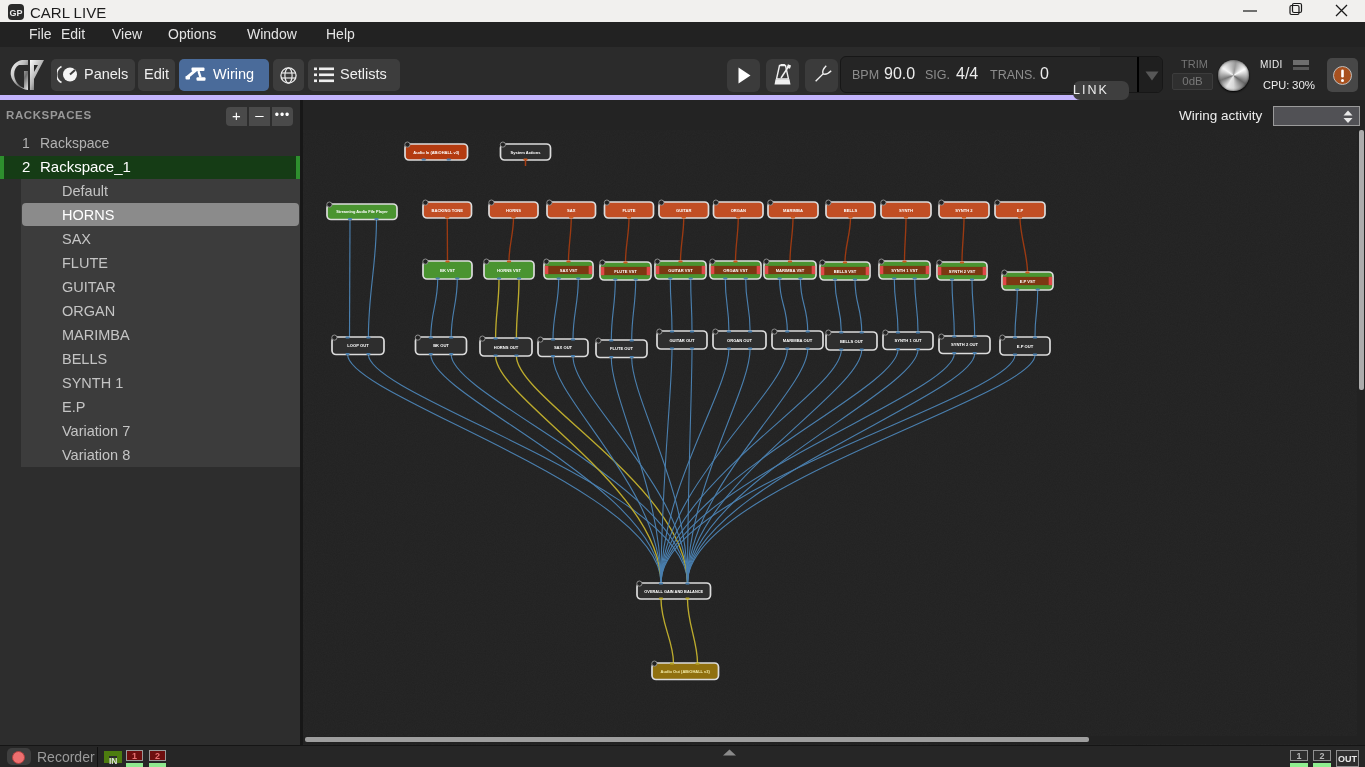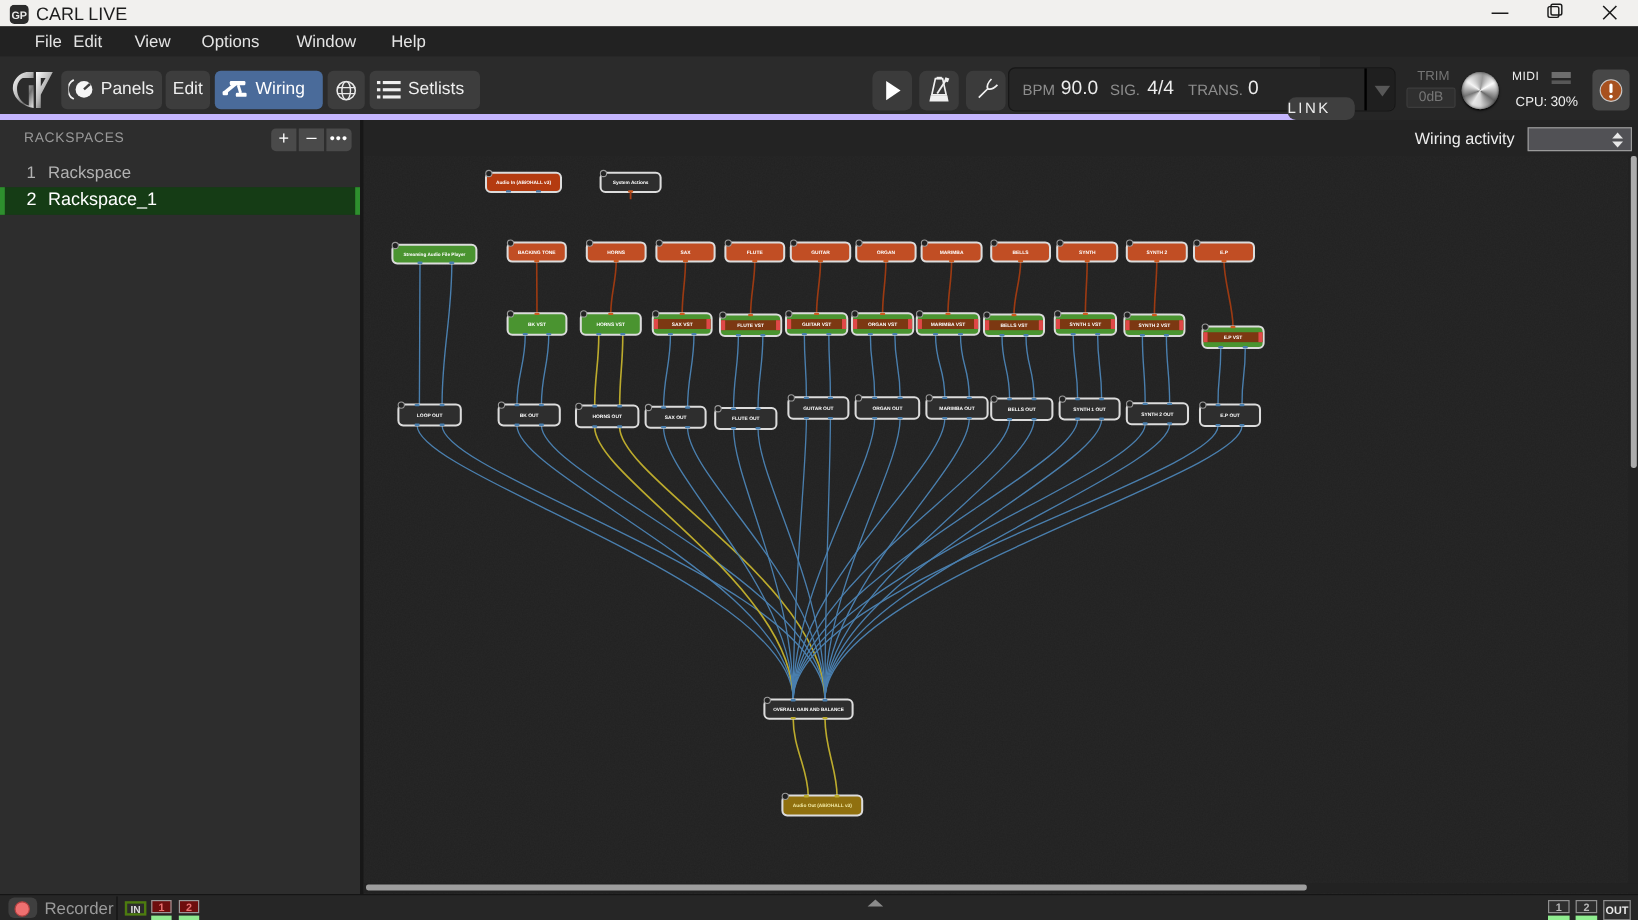--- a/index.html
+++ b/index.html
@@ -128,31 +128,46 @@
   <div class="abs" style="left:1292px;top:31.5px;font-size:11.5px;color:#ededed;">30%</div>
   <div class="abs" style="left:1327px;top:11px;width:31px;height:34px;background:#474747;border-radius:5px;"></div>
   <svg class="abs" style="left:1332px;top:18px" width="21" height="21">
     <circle cx="10.5" cy="10.5" r="9.0" fill="#a8511f" stroke="#c8c8c8" stroke-width="0.9"></circle>
     <rect x="9.2" y="4.5" width="2.6" height="8" rx="1.3" fill="#fff"></rect>
     <circle cx="10.5" cy="15.5" r="1.5" fill="#fff"></circle>
   </svg>
 </div>
 
 <div class="abs" style="left:0;top:100px;width:300px;height:645px;background:#2d2d2d;">
-  <div class="abs" style="left:20px;top:9px;font-size:11.5px;font-weight:normal;letter-spacing:0.6px;color:#989898;">RACKSPACES</div>
+  <div class="abs" style="left:6px;top:9px;font-size:11.5px;font-weight:bold;letter-spacing:0.6px;color:#989898;">RACKSPACES</div>
   <div class="abs" style="left:226px;top:7px;width:21px;height:19px;background:#4a4a4a;border-radius:4px 0 0 4px;color:#fff;text-align:center;font-size:15px;line-height:18px;">+</div>
   <div class="abs" style="left:249px;top:7px;width:21px;height:19px;background:#4a4a4a;color:#fff;text-align:center;font-size:15px;line-height:16px;">–</div>
   <div class="abs" style="left:272px;top:7px;width:21px;height:19px;background:#4a4a4a;border-radius:0 4px 4px 0;color:#fff;text-align:center;font-size:12px;line-height:16px;letter-spacing:1px;">•••</div>
   <div class="abs" style="left:0;top:32px;width:300px;height:24px;">
       <span class="abs" style="left:22px;top:3px;font-size:14px;color:#b2b2b2;">1</span>
       <span class="abs" style="left:40px;top:3px;font-size:14px;color:#b2b2b2;">Rackspace</span>
     </div>
   <div class="abs" style="left:0;top:56px;width:300px;height:23px;background:#153c15;border-left:4px solid #2e8f2e;border-right:4px solid #2e8f2e;">
     <span class="abs" style="left:18px;top:2px;font-size:15px;color:#fff;">2</span>
       <span class="abs" style="left:36px;top:2px;font-size:15px;color:#fff;">Rackspace_1</span>
+  </div>
+  <div class="abs" style="left:21px;top:79px;width:279px;height:288px;background:#3c3c3c;">
+    <div style="position:absolute;left:41px;top:4px;font-size:14.5px;color:#c4c4c4;">Default</div>
+      <div style="position:absolute;left:1px;top:24px;width:277px;height:23px;background:#8b8b8b;border-radius:4px;"></div>
+      <div style="position:absolute;left:41px;top:28px;font-size:14.5px;color:#ffffff;">HORNS</div>
+      <div style="position:absolute;left:41px;top:52px;font-size:14.5px;color:#c4c4c4;">SAX</div>
+      <div style="position:absolute;left:41px;top:76px;font-size:14.5px;color:#c4c4c4;">FLUTE</div>
+      <div style="position:absolute;left:41px;top:100px;font-size:14.5px;color:#c4c4c4;">GUITAR</div>
+      <div style="position:absolute;left:41px;top:124px;font-size:14.5px;color:#c4c4c4;">ORGAN</div>
+      <div style="position:absolute;left:41px;top:148px;font-size:14.5px;color:#c4c4c4;">MARIMBA</div>
+      <div style="position:absolute;left:41px;top:172px;font-size:14.5px;color:#c4c4c4;">BELLS</div>
+      <div style="position:absolute;left:41px;top:196px;font-size:14.5px;color:#c4c4c4;">SYNTH 1</div>
+      <div style="position:absolute;left:41px;top:220px;font-size:14.5px;color:#c4c4c4;">E.P</div>
+      <div style="position:absolute;left:41px;top:244px;font-size:14.5px;color:#c4c4c4;">Variation 7</div>
+      <div style="position:absolute;left:41px;top:268px;font-size:14.5px;color:#c4c4c4;">Variation 8</div>
   </div>
 </div>
 <div class="abs" style="left:300px;top:100px;width:3px;height:645px;background:#171717;"></div>
 
 <div class="abs" style="left:303px;top:100px;width:1062px;height:30px;background:#232323;">
   <div class="abs" style="left:876px;top:8px;font-size:13.5px;color:#eee;">Wiring activity</div>
   <div class="abs" style="left:970px;top:6px;width:87px;height:20px;background:#515155;border:1px solid #9a9a9a;">
     <span class="abs" style="left:7px;top:1px;font-size:13.5px;color:#f0f0f0;margin-top:44px;">Meters</span>
     <svg class="abs" style="left:68px;top:3px" width="12" height="14">
         <path d="M6,0.5 L10.5,5.5 L1.5,5.5 Z" fill="#e8e8e8"></path>
@@ -484,21 +499,21 @@
 <div class="abs" style="left:1357px;top:130px;width:8px;height:615px;background:#222;"></div>
 <div class="abs" style="left:1358.5px;top:130px;width:5px;height:260px;background:#acacac;border-radius:2px;"></div>
 <div class="abs" style="left:303px;top:736px;width:1062px;height:8px;background:#222;"></div>
 <div class="abs" style="left:305px;top:737px;width:784px;height:5px;background:#9e9e9e;border-radius:2px;"></div>
 
 <div class="abs" style="left:0;top:745px;width:1365px;height:22px;background:#262626;border-top:1px solid #151515;">
   <div class="abs" style="left:7px;top:2px;width:24px;height:17px;background:#3f3f3f;border-radius:5px;"></div>
   <div class="abs" style="left:12px;top:4.5px;width:13px;height:13px;border-radius:50%;background:#ef7070;border:1.5px solid #b24040;"></div>
   <div class="abs" style="left:37px;top:3px;font-size:14px;color:#9a9a9a;">Recorder</div>
   <div class="abs" style="left:97px;top:1px;width:1px;height:20px;background:#111;"></div>
-  <div class="abs" style="left:104px;top:5px;width:18px;height:12px;border:2px solid #4d7c0f;background:#2c2c2c;font-size:8.5px;color:#ddd;text-align:center;line-height:11px;font-weight:bold;">IN</div>
+  <div class="abs" style="left:104px;top:5px;width:18px;height:12px;border:5px solid #4d7c0f;background:#2c2c2c;font-size:8.5px;color:#ddd;text-align:center;line-height:11px;font-weight:bold;">IN</div>
   <div class="abs" style="left:126px;top:4px;width:17px;height:11px;background:#6e0e0e;border:1px solid #999;font-size:9px;color:#e87070;text-align:center;line-height:10px;font-weight:bold;">1</div>
   <div class="abs" style="left:126px;top:17px;width:17px;height:3.5px;background:#8fe98f;"></div>
   <div class="abs" style="left:149px;top:4px;width:17px;height:11px;background:#6e0e0e;border:1px solid #999;font-size:9px;color:#e87070;text-align:center;line-height:10px;font-weight:bold;">2</div>
   <div class="abs" style="left:149px;top:17px;width:17px;height:3.5px;background:#8fe98f;"></div>
   <div class="abs" style="left:1290px;top:4px;width:18px;height:11px;background:#2e2e2e;border:1px solid #8f8f8f;font-size:9px;color:#b8b8b8;text-align:center;line-height:10px;font-weight:bold;">1</div>
   <div class="abs" style="left:1290px;top:16.5px;width:18px;height:4px;background:#90ee90;"></div>
   <div class="abs" style="left:1313px;top:4px;width:18px;height:11px;background:#2e2e2e;border:1px solid #8f8f8f;font-size:9px;color:#b8b8b8;text-align:center;line-height:10px;font-weight:bold;">2</div>
   <div class="abs" style="left:1313px;top:16.5px;width:18px;height:4px;background:#90ee90;"></div>
   <div class="abs" style="left:1336px;top:3.5px;width:23px;height:17px;background:#2e2e2e;border:1px solid #8f8f8f;font-size:9px;color:#e8e8e8;text-align:center;line-height:16px;font-weight:bold;">OUT</div>
   <svg class="abs" style="left:722px;top:3px" width="15" height="7">

